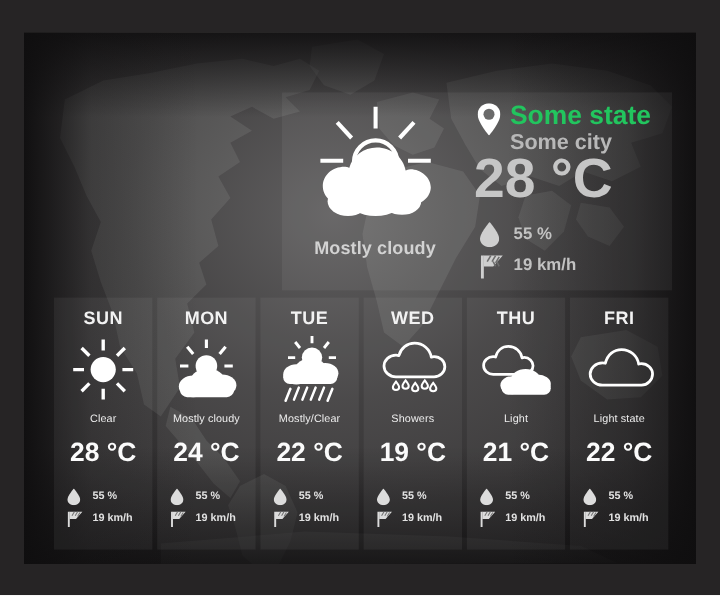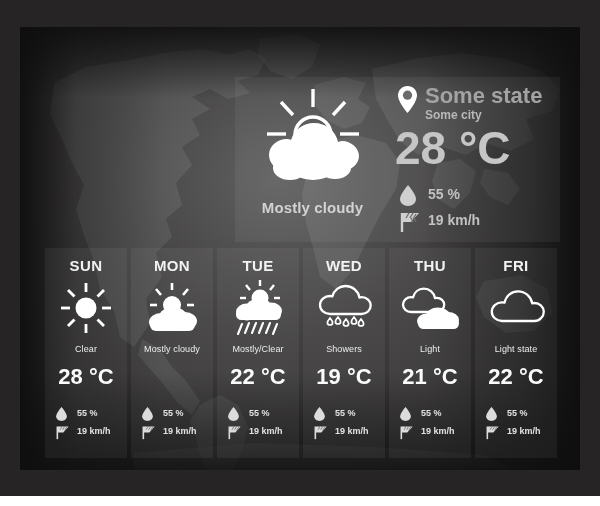--- a/index.html
+++ b/index.html
@@ -46,25 +46,25 @@
   #cur-cond{
     position:absolute;left:0;top:122px;width:155px;text-align:center;
     color:#d2d2d2;font-size:15px;font-weight:bold;letter-spacing:0.1px;
   }
 
   #cur-info{position:absolute;left:163px;top:8px;width:162px;height:157px;}
   .loc-row{position:relative;height:26px;}
   #pin{position:absolute;left:0;top:1px;}
   #state{
     position:absolute;left:27px;top:-2px;
-    color:#a3a3a3;font-size:22px;font-weight:bold;white-space:nowrap;
+    color:#22c55e;font-size:22px;font-weight:bold;white-space:nowrap;
   }
   #city{
     position:absolute;left:27px;top:23px;
-    color:#b8b8b8;font-size:12px;font-weight:bold;
+    color:#b8b8b8;font-size:18px;font-weight:bold;
   }
   #cur-temp{
     position:absolute;left:-3px;top:40px;
     color:#c6c6c6;font-size:46px;font-weight:bold;letter-spacing:0px;
     line-height:46px;white-space:nowrap;
   }
   .metric{position:absolute;left:2px;height:22px;}
   .metric .mval{
     position:absolute;left:28px;top:1px;
     color:#c2c2c2;font-size:14px;font-weight:bold;white-space:nowrap;
@@ -268,20 +268,21 @@
               <line x1="53" y1="24" x2="46" y2="24"></line>
             </g>
             <circle cx="31" cy="24" r="9" fill="#ffffff"></circle>
             <ellipse cx="20" cy="41" rx="12" ry="9" fill="#ffffff"></ellipse>
             <ellipse cx="44" cy="40" rx="12" ry="9" fill="#ffffff"></ellipse>
             <ellipse cx="32" cy="36" rx="14" ry="10" fill="#ffffff"></ellipse>
             <rect x="9" y="38" width="45" height="12" rx="6" fill="#ffffff"></rect>
           </svg>
         </div>
         <div class="day-cond">Mostly cloudy</div>
+        <div class="day-temp">24 °C</div>
         <div class="day-metrics">
           <div class="dm">
             <span class="di">
               <svg width="11" height="14" viewBox="0 0 16 21">
                   <path fill="#dcdcdc" d="M8 0C8 0 0 9.2 0 14c0 4 3.6 7 8 7s8-3 8-7C16 9.2 8 0 8 0z"></path>
                 </svg>
             </span>
             <span class="dv">55 %</span>
           </div>
           <div class="dm">

